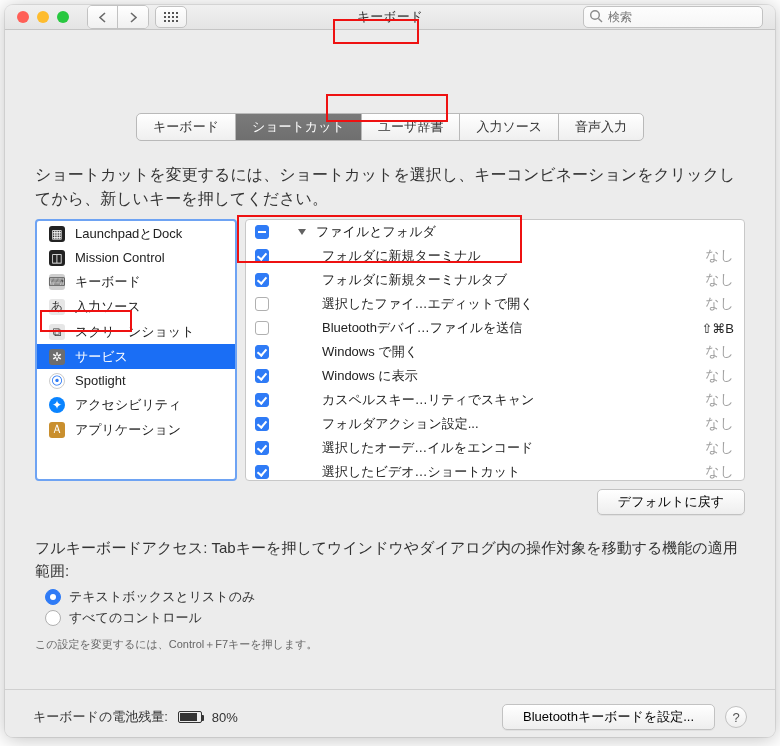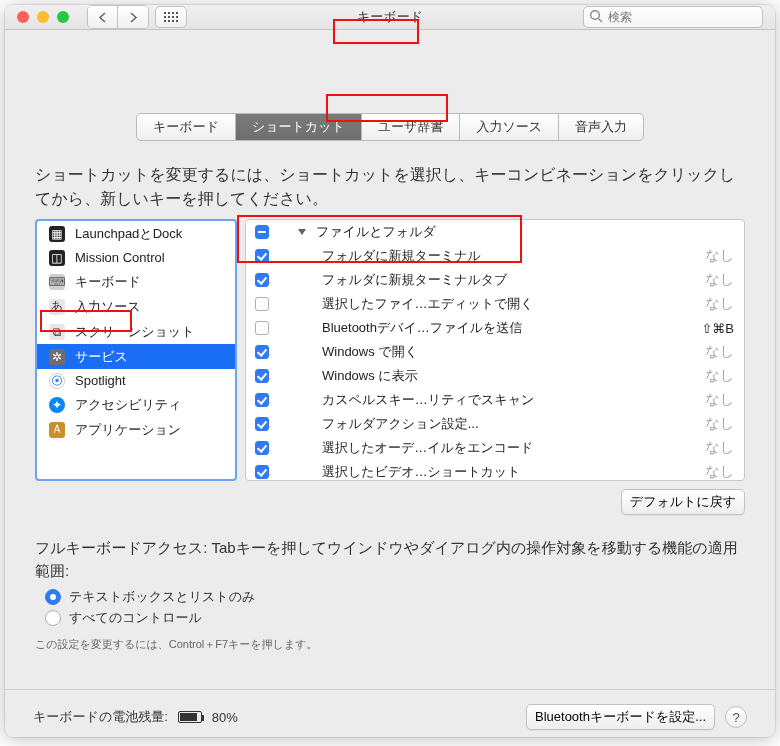--- a/index.html
+++ b/index.html
@@ -133,21 +133,21 @@
   .chk.partial { background:#2f7bf6; border-color:#2f7bf6; }
   .chk.partial::after { content:""; width:8px; height:2px; background:#fff; }
   .sc-label { flex:1; color:#222; }
   .sc-label.group { font-weight:400; }
   .sc-key { color:#a0a0a0; font-size:14px; }
   .sc-key.has { color:#222; font-size:13px; }
   .reset-row { display:flex; justify-content:flex-end; margin-top:8px; }
   .push-btn {
     background:linear-gradient(#ffffff,#eeeeee);
     border:1px solid #c2c2c2; border-radius:5px;
-    padding: 3px 8px;
+    padding: 3px 20px;
     font-size:13px;
     box-shadow: 0 1px 0 rgba(0,0,0,0.05);
   }
   .fka { margin-top:22px; font-size:15px; line-height:1.5; }
   .radios { margin-top:6px; margin-left:10px; }
   .radio-row { display:flex; align-items:center; gap:8px; font-size:13px; margin:3px 0; }
   .radio {
     width:16px; height:16px; border-radius:50%;
     border:1px solid #b0b0b0; background:#fff;
     display:flex; align-items:center; justify-content:center;

